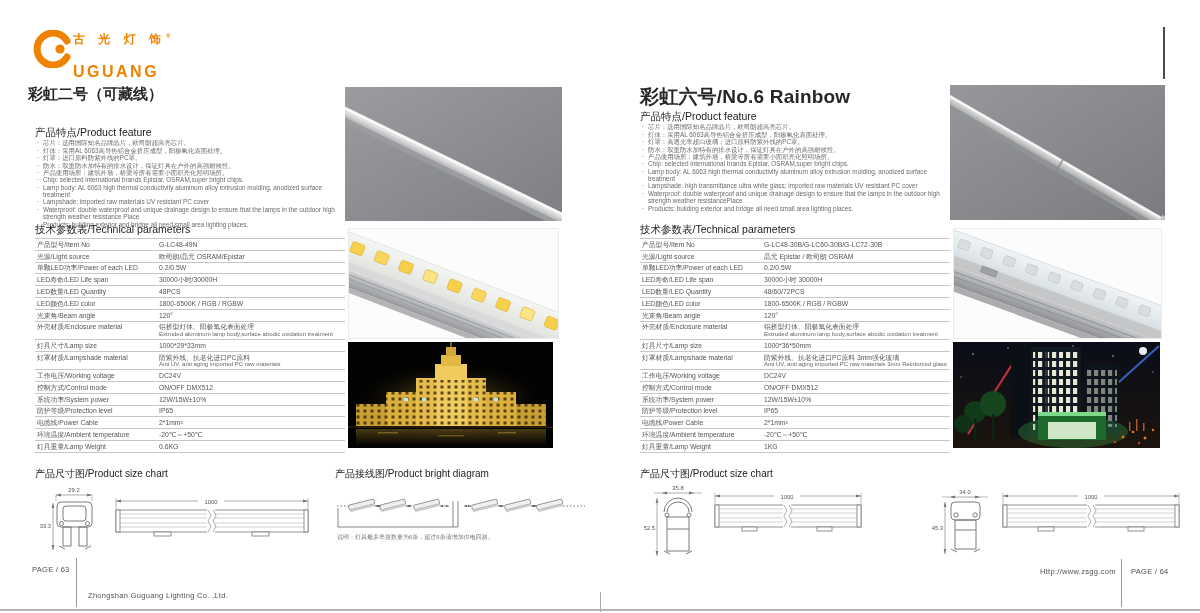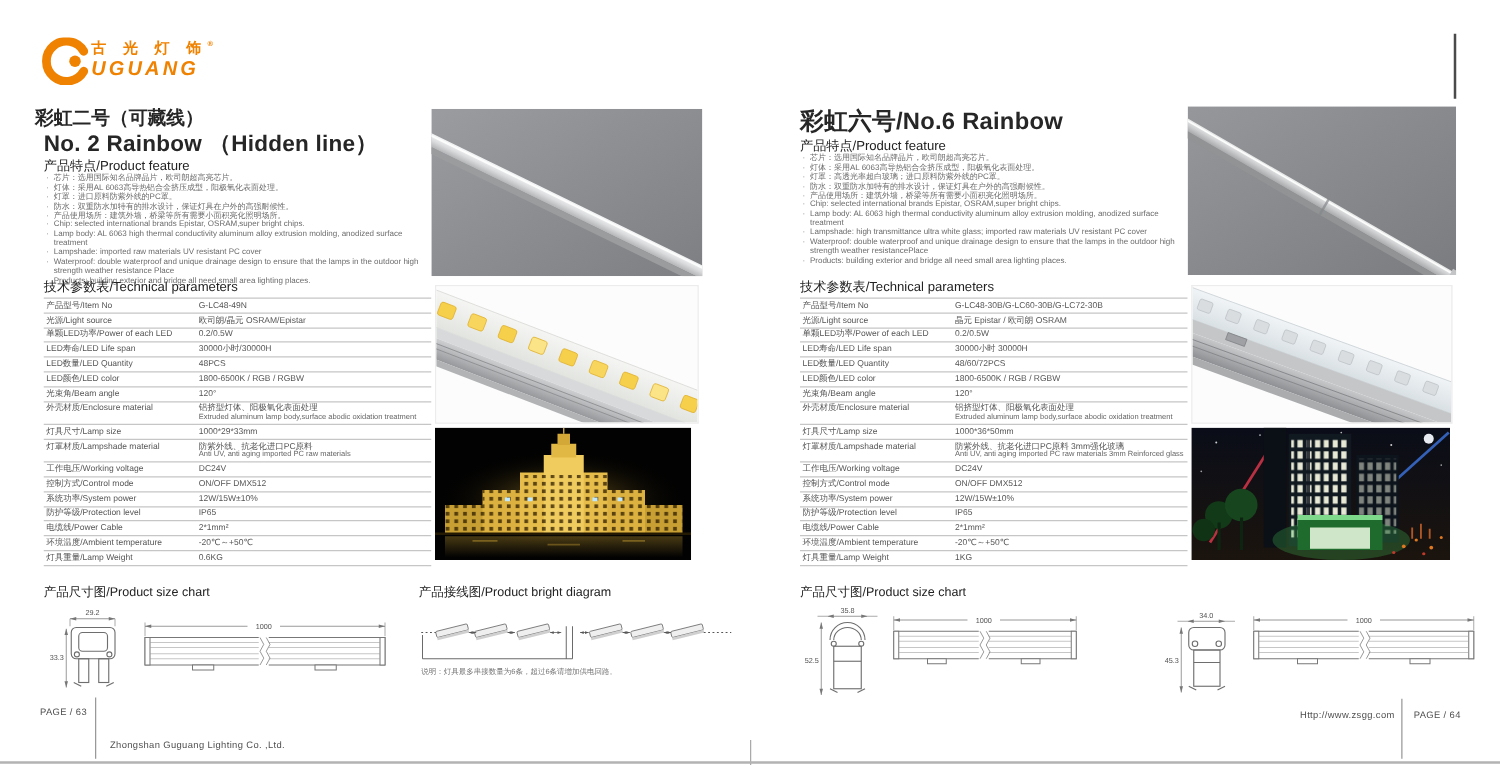--- a/index.html
+++ b/index.html
@@ -4,21 +4,21 @@
 <style>
   html,body{margin:0;padding:0;background:#e9e9e9;}
   #page{position:relative;width:1200px;height:613px;background:#fff;overflow:hidden;
         font-family:"Liberation Sans","DejaVu Sans",sans-serif;color:#444;}
   .abs{position:absolute;}
   
   .logo{left:33px;top:30px;display:flex;align-items:flex-start;}
   .logo-texts{margin-left:2px;line-height:1;}
   .logo-cn{font-size:12px;font-weight:bold;color:#ef8200;letter-spacing:5px;white-space:nowrap;}
   .logo-reg{font-size:6px;color:#ef8200;vertical-align:super;letter-spacing:0;}
-  .logo-en{font-size:16px;font-weight:bold;color:#ef8200;letter-spacing:2.5px;margin-top:2px;font-style:italic;}
+  .logo-en{font-size:16px;font-weight:bold;color:#ef8200;letter-spacing:2.5px;margin-top:18px;}
   .series{right:47px;top:34px;text-align:right;line-height:1.25;}
   .series-cn{font-size:15px;font-weight:600;color:#3d3d3d;letter-spacing:1px;}
   .series-en{font-size:14.5px;color:#3d3d3d;}
   .hdr-divider{left:1163px;top:27px;width:1.5px;height:52px;background:#4a4a4a;}
   
   .title-cn{font-size:15px;font-weight:bold;color:#262626;}
   .title-en{font-size:18px;font-weight:bold;color:#262626;letter-spacing:0.2px;}
   .sec-h{font-size:10.5px;font-weight:normal;color:#222;}
   .featlist{width:302px;}
   .feat{position:relative;padding-left:6px;font-size:6.4px;line-height:7.1px;color:#6b6b6b;margin-bottom:0.6px;}
@@ -54,21 +54,20 @@
     </span>
     <span class="logo-texts">
       <span class="logo-cn"><span>古 光 灯 饰</span><span class="logo-reg">®</span></span>
       <div class="logo-en">UGUANG</div>
     </span>
   </div>
 
   <div class="abs hdr-divider"></div>
 
   <div class="abs title-cn" style="left:28px;top:85px;">彩虹二号（可藏线）</div>
-  <div class="abs title-en" style="left:35px;top:103px;">No. 2 Rainbow （Hidden line）</div>
   <div class="abs sec-h" style="left:35px;top:126px;">产品特点/Product feature</div>
   <div class="abs featlist featcn" style="left:37px;top:140px;">
       <div class="feat">芯片：选用国际知名品牌晶片，欧司朗超高亮芯片。</div>
       <div class="feat">灯体：采用AL 6063高导热铝合金挤压成型，阳极氧化表面处理。</div>
       <div class="feat">灯罩：进口原料防紫外线的PC罩。</div>
       <div class="feat">防水：双重防水加特有的排水设计，保证灯具在户外的高强耐候性。</div>
       <div class="feat">产品使用场所：建筑外墙，桥梁等所有需要小面积亮化照明场所。</div>
     </div>
   <div class="abs featlist" style="left:37px;top:176px;">
       <div class="feat">Chip: selected international brands Epistar, OSRAM,super bright chips.</div>

